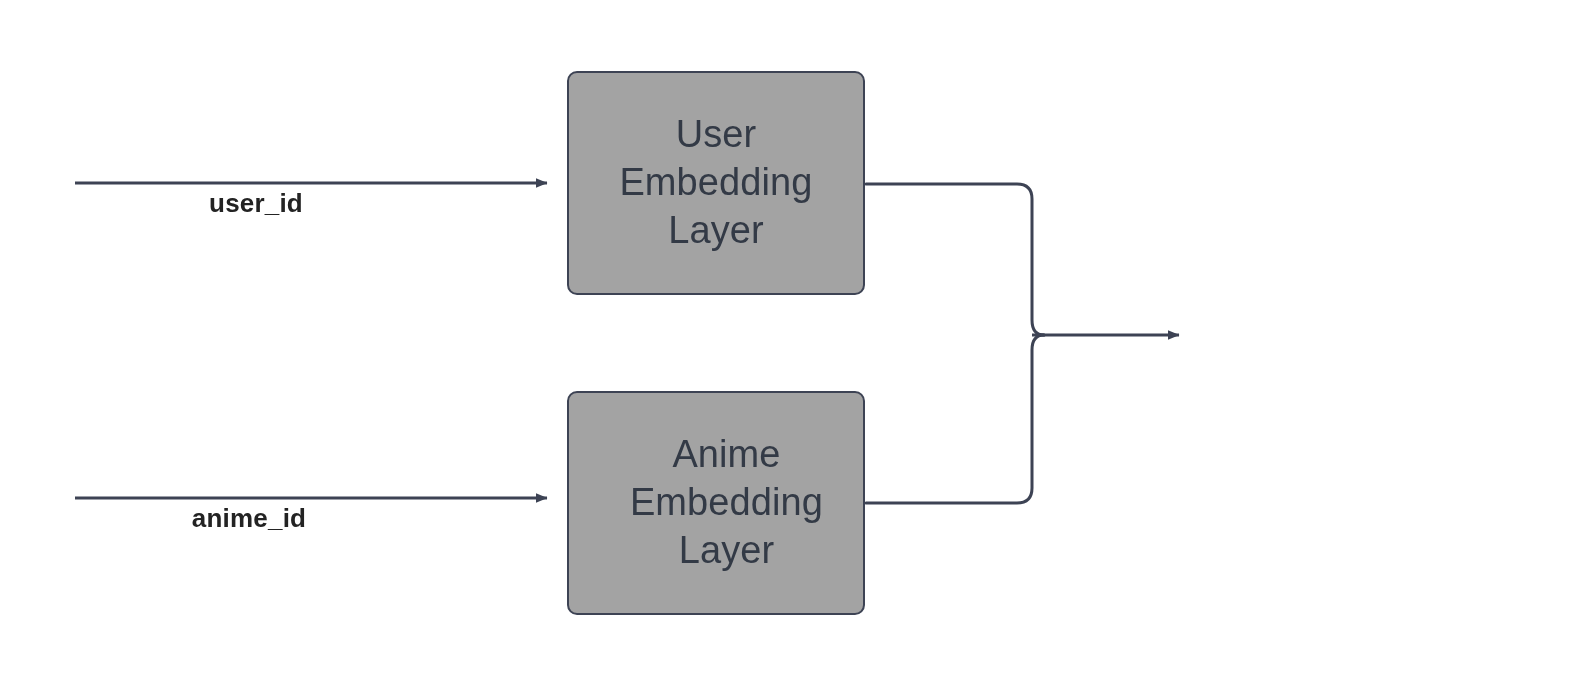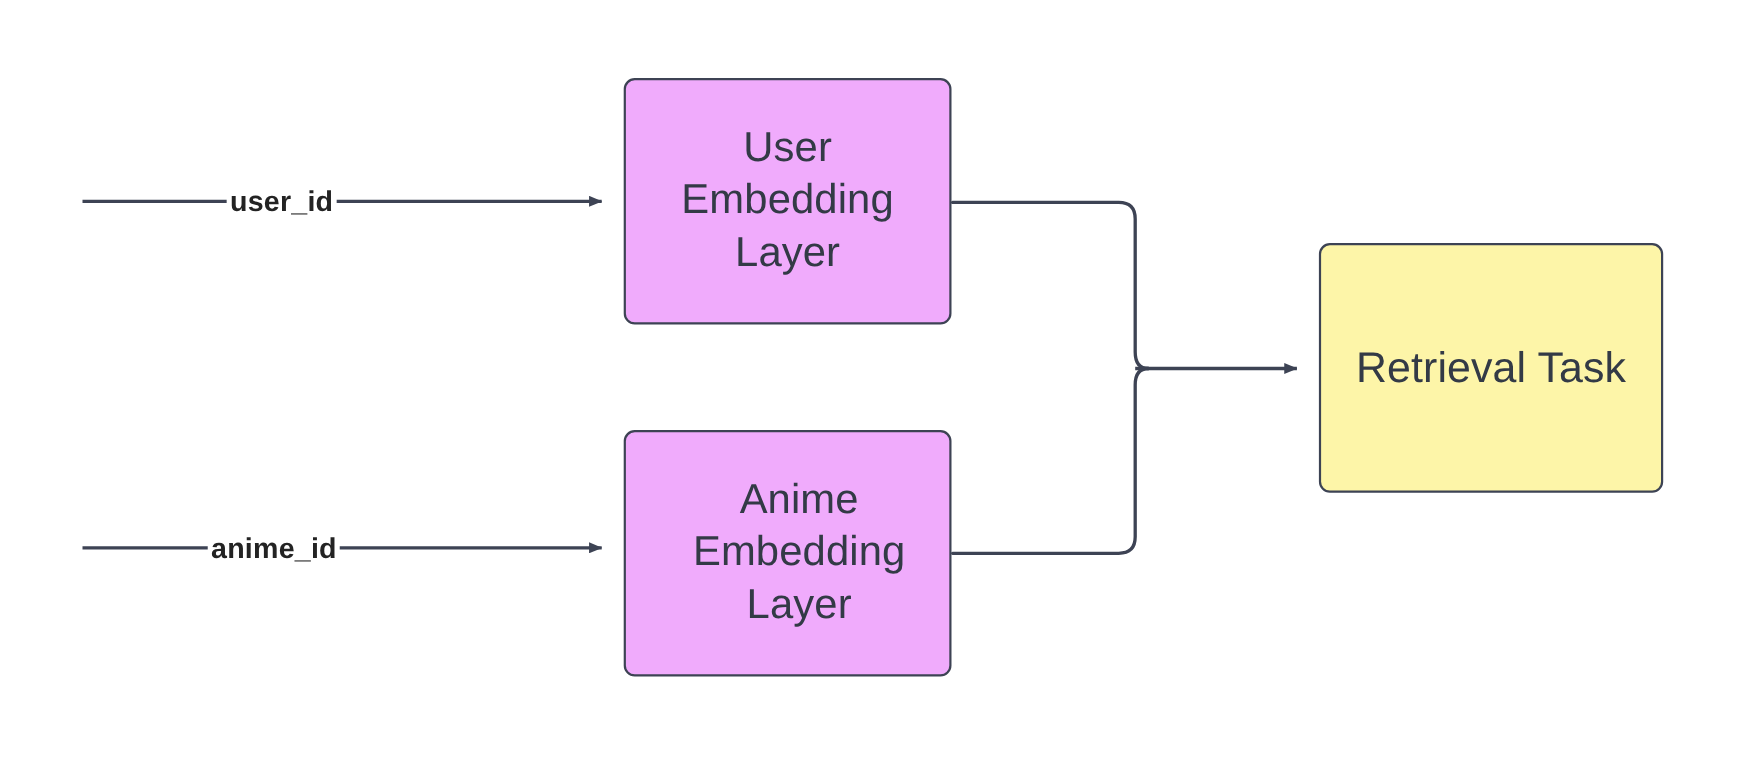--- a/index.html
+++ b/index.html
@@ -36,21 +36,21 @@
     text-align: center;
     border-style: solid;
     border-width: 2px;
     border-radius: 10px;
     color: #333a46;
     line-height: 1.26;
     letter-spacing: 0.1px;
     white-space: pre-line;
   }
   .node-embedding {
-    background: #f0abfc;
+    background: #a3a3a3;
     border-color: #3d4354;
     font-size: 38px;
     width: 298px;
     height: 224px;
   }
   .node-task {
     background: #fdf5a8;
     border-color: #3d4354;
     font-size: 39px;
     width: 313px;
@@ -64,20 +64,21 @@
     position: absolute;
     transform: translate(-50%, -50%);
     background: #ffffff;
     color: #232323;
     font-size: 26px;
     font-weight: bold;
     letter-spacing: 0.2px;
     padding: 0 3px;
     white-space: nowrap;
     line-height: 1;
+    margin-top: 20px;
   }
   #label-user-id { left: 256px; top: 183px; }
   #label-anime-id { left: 249px; top: 498px; text-align: right; }
 </style>
 </head>
 <body>
 
 <div id="canvas">
 
   <svg id="edge-layer" width="1586" height="694" viewBox="0 0 1586 694" xmlns="http://www.w3.org/2000/svg">
@@ -109,19 +110,18 @@
   </svg>
 
   <div class="node node-embedding" id="node-user-embedding">User
 Embedding
 Layer</div>
 
   <div class="node node-embedding" id="node-anime-embedding">Anime
 Embedding
 Layer</div>
 
-  <div class="node node-task" id="node-retrieval-task">Retrieval Task</div>
 
   <div class="edge-label" id="label-user-id">user_id</div>
 
   <div class="edge-label" id="label-anime-id">anime_id</div>
 
 </div>
 
 </body></html>

